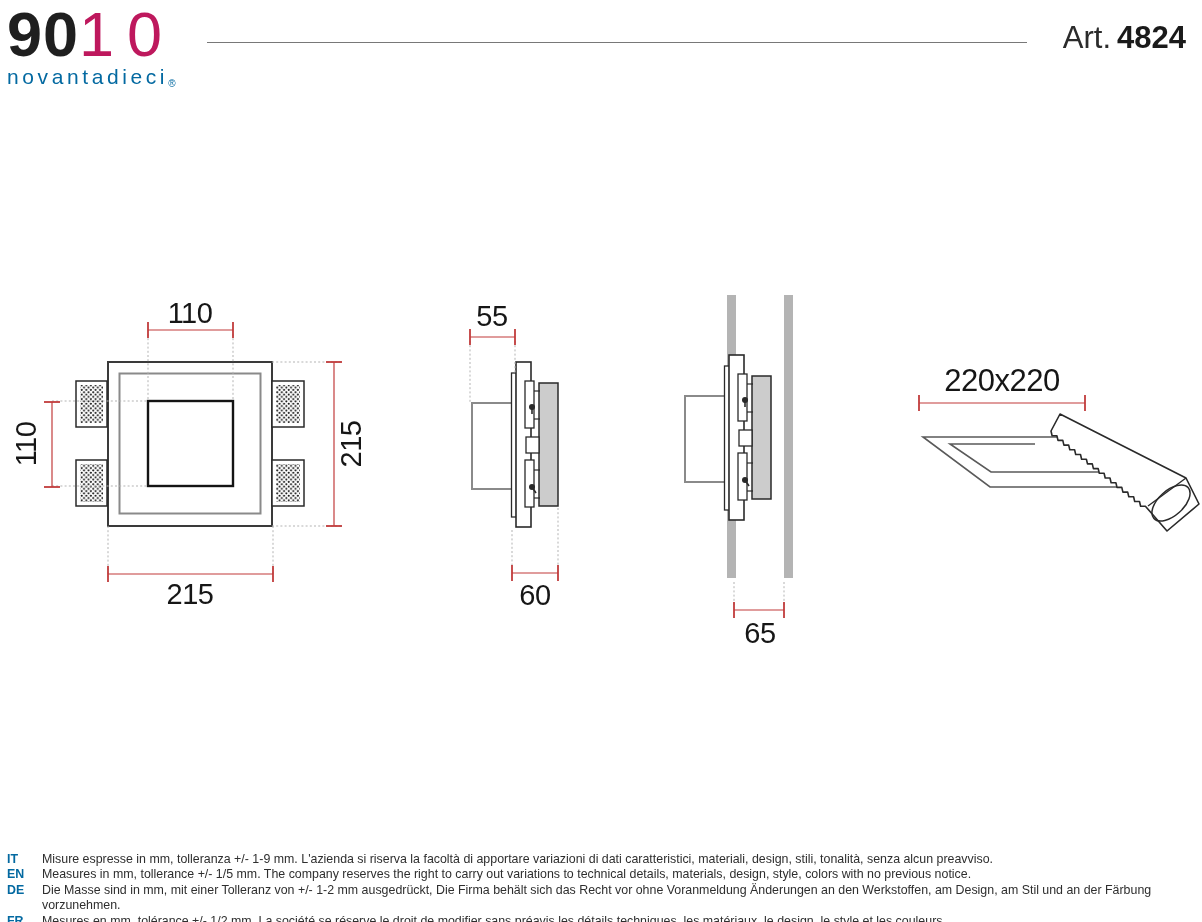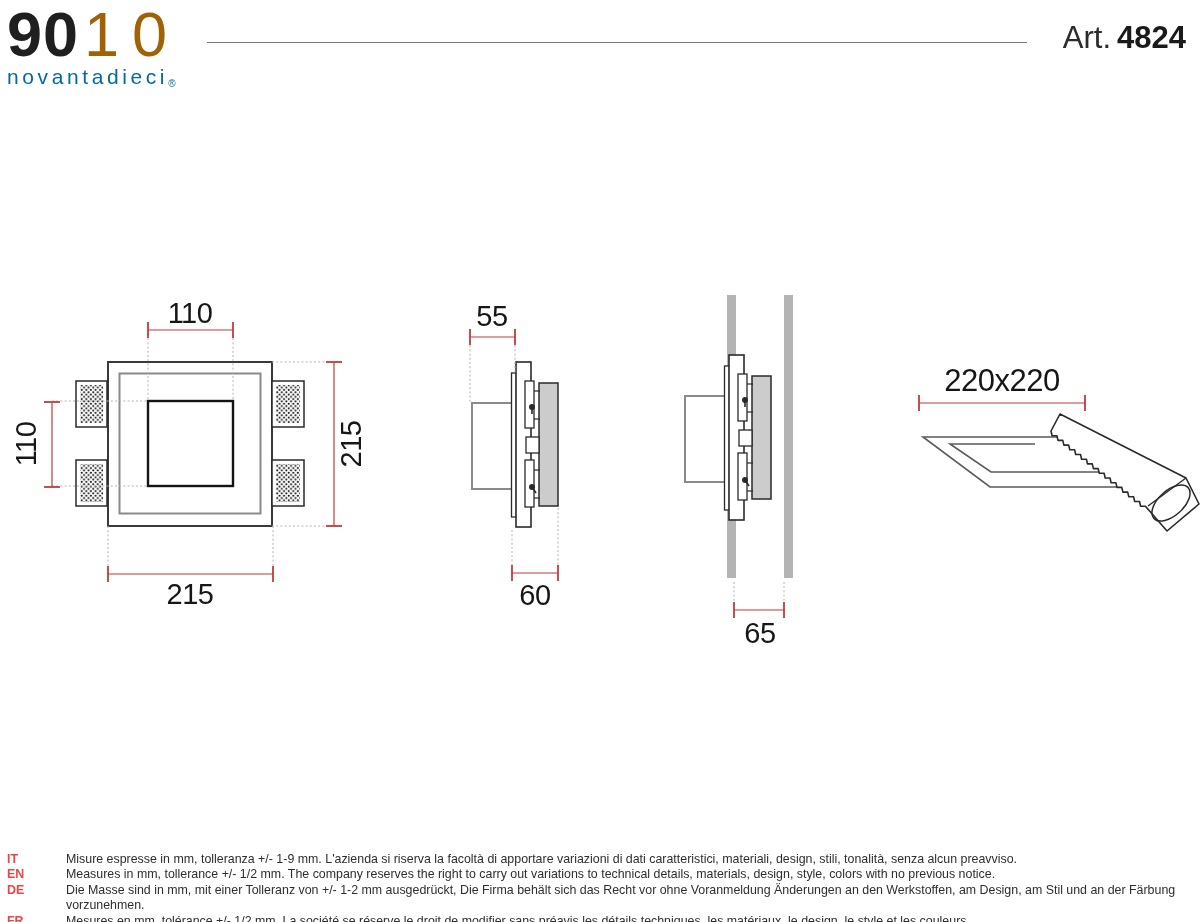--- a/index.html
+++ b/index.html
@@ -4,35 +4,35 @@
 <style>
   html,body{margin:0;padding:0;}
   body{
     width:1202px;height:922px;background:#ffffff;position:relative;overflow:hidden;
     font-family:"Liberation Sans",sans-serif;
   }
   
   .logo{position:absolute;left:7px;top:2px;color:#222;}
   .logo-nums{font-size:63px;line-height:1.02;letter-spacing:1px;}
   .n90{font-weight:700;color:#1f1f1f;margin-top:24px;}
-  .n10{font-weight:300;color:#a16207;letter-spacing:13px;margin-left:5px;}
+  .n10{font-weight:300;color:#be185d;letter-spacing:13px;}
   .logo-sub{font-size:21px;letter-spacing:3.6px;color:#0369a1;margin-top:-1px;}
   .reg{font-size:10px;letter-spacing:0;vertical-align:-3px;}
   .rule{position:absolute;left:207px;top:42px;width:820px;height:1px;background:#787878;}
   .art{position:absolute;right:16px;top:20px;font-size:31px;color:#1a1a1a;white-space:nowrap;}
   .art-prefix{font-weight:300;color:#2b2b2b;margin-right:6px;}
   .art-num{font-weight:700;}
   
   svg.canvas{position:absolute;left:0;top:0;}
   .dimtext{font-family:"Liberation Sans",sans-serif;font-size:29px;fill:#161616;letter-spacing:-0.5px;}
   .dimtext-lg{font-family:"Liberation Sans",sans-serif;font-size:31px;fill:#161616;letter-spacing:-0.5px;}
   
   .footer{position:absolute;left:7px;top:852px;width:1192px;}
   .note-row{display:flex;line-height:15.4px;font-size:12.4px;color:#2e2e2e;}
-  .note-code{width:59px;font-weight:700;color:#ef4444;flex:none;}
+  .note-code{width:35px;font-weight:700;color:#0369a1;flex:none;}
 </style>
 </head>
 <body>
 
 <div class="logo">
   <div class="logo-nums"><span class="n90">90</span><span class="n10">10</span></div>
   <div class="logo-sub"><span>novantadieci</span><span class="reg">®</span></div>
 </div>
 <div class="rule"></div>
 <div class="art">
@@ -174,21 +174,21 @@
   </g>
 </svg>
 
 <div class="footer">
   <div class="note-row">
     <span class="note-code">IT</span>
     <span class="note-text">Misure espresse in mm, tolleranza +/- 1-9 mm. L'azienda si riserva la facoltà di apportare variazioni di dati caratteristici, materiali, design, stili, tonalità, senza alcun preavviso.</span>
   </div>
   <div class="note-row">
     <span class="note-code">EN</span>
-    <span class="note-text">Measures in mm, tollerance +/- 1/2 mm. The company reserves the right to carry out variations to technical details, materials, design, style, colors with no previous notice.</span>
+    <span class="note-text">Measures in mm, tollerance +/- 1/5 mm. The company reserves the right to carry out variations to technical details, materials, design, style, colors with no previous notice.</span>
   </div>
   <div class="note-row">
     <span class="note-code">DE</span>
     <span class="note-text">Die Masse sind in mm, mit einer Tolleranz von +/- 1-2 mm ausgedrückt, Die Firma behält sich das Recht vor ohne Voranmeldung Änderungen an den Werkstoffen, am Design, am Stil und an der Färbung vorzunehmen.</span>
   </div>
   <div class="note-row">
     <span class="note-code">FR</span>
     <span class="note-text">Mesures en mm, tolérance +/- 1/2 mm. La société se réserve le droit de modifier sans préavis les détails techniques, les matériaux, le design, le style et les couleurs.</span>
   </div>
 </div>

